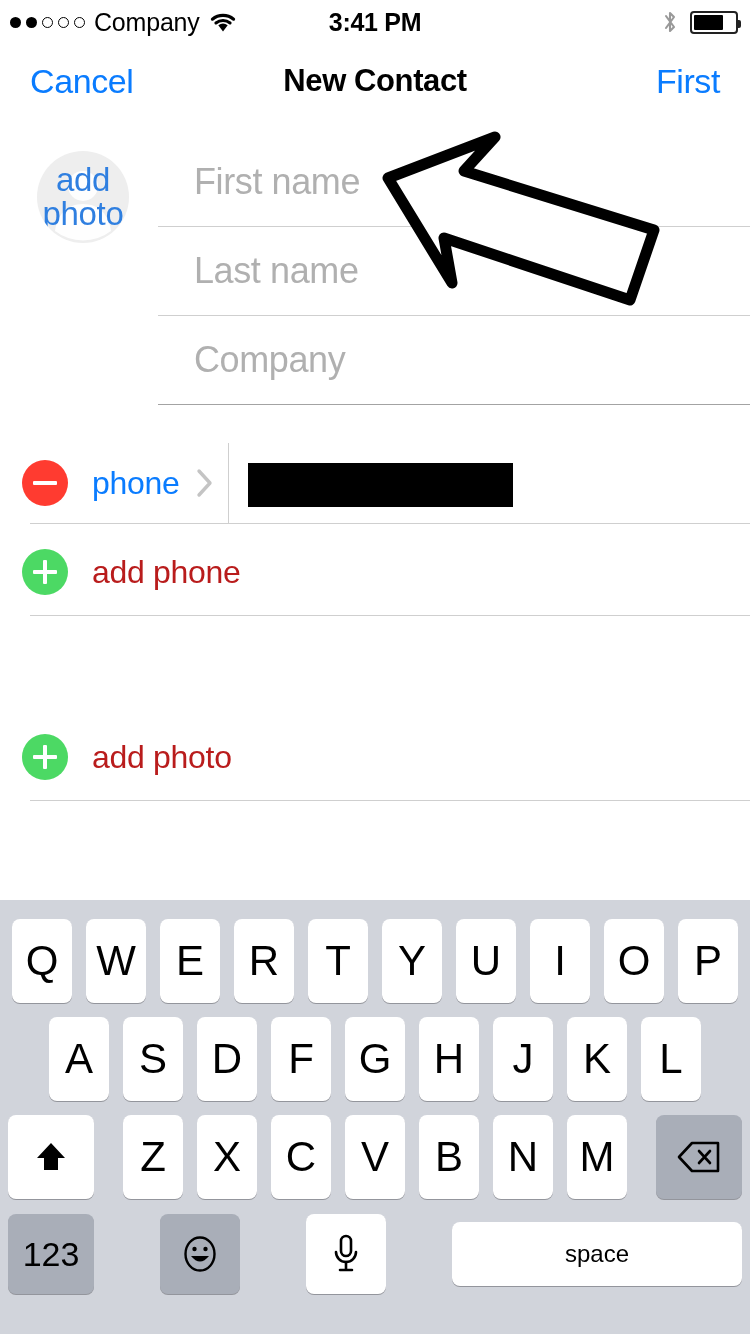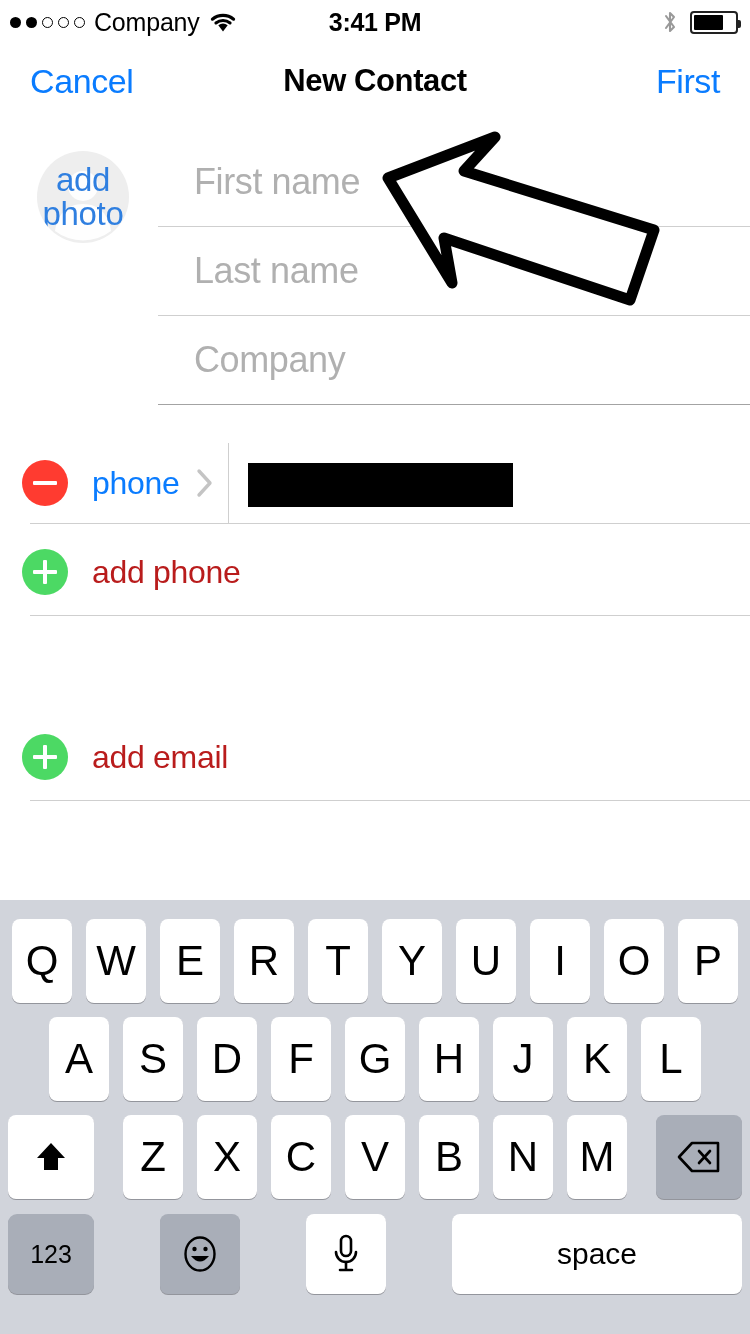--- a/index.html
+++ b/index.html
@@ -213,24 +213,24 @@
     font-family: "Liberation Sans", sans-serif;
   }
   .key.letter { width: 60px; height: 84px; }
   .key.r2letter { width: 60px; height: 84px; }
   .key.r3letter { width: 60px; height: 84px; }
   .key.shift { width: 86px; height: 84px; }
   .key.backspace {
     width: 86px; height: 84px; background: #a9aeb8;
   }
   .key.gray { background: #a9aeb8; }
-  .key.num123 { width: 86px; height: 80px; font-size: 25px; border-radius: 9px; }
+  .key.num123 { width: 86px; height: 80px; font-size: 34px; }
   .key.emoji  { width: 80px; height: 80px; }
   .key.mic    { width: 80px; height: 80px; background: #ffffff; }
-  .key.space  { width: 290px; height: 80px; font-size: 30px; }
+  .key.space  { width: 290px; height: 64px; font-size: 24px; }
   .key.return { width: 168px; height: 80px; font-size: 30px; }
 
   .kb-row.r1 { padding: 0 10px; }
   .kb-row.r2 { padding: 0 10px; }
   .kb-row.r3 { padding: 0 8px; }
   .kb-row.r4 { padding: 0 8px; }
   .kb-row.r3 { justify-content: space-between; }
   .kb-row.r4 { justify-content: space-between; }
   .r3-mid { display: flex; gap: 14px; }
 </style>
@@ -322,21 +322,21 @@
     </div>
     <div class="add-label">add phone</div>
   </div>
   <div class="hr after-add-phone"></div>
 
   <div class="add-row email">
     <div class="circle-btn plus">
       <span class="glyph-h"></span>
       <span class="glyph-plus-v"></span>
     </div>
-    <div class="add-label">add email</div>
+    <div class="add-label">add photo</div>
   </div>
   <div class="hr after-add-email"></div>
 
 </div>
 
 <div class="keyboard">
 
   <div class="kb-row r1" id="kb-row-1">
       <div class="key letter">Q</div>
       <div class="key letter">W</div>

